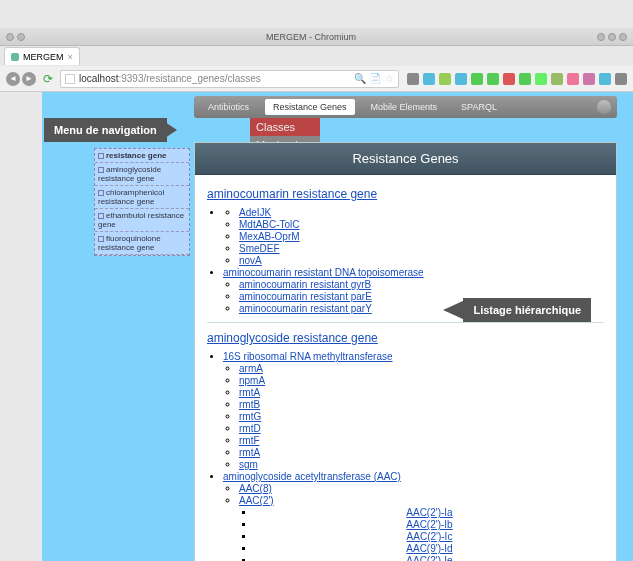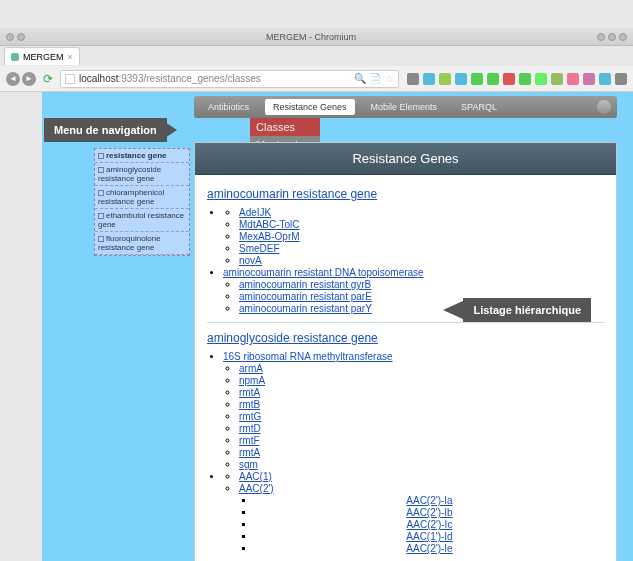--- a/index.html
+++ b/index.html
@@ -171,27 +171,27 @@
               <li><a href="#">armA</a></li>
               <li><a href="#">npmA</a></li>
               <li><a href="#">rmtA</a></li>
               <li><a href="#">rmtB</a></li>
               <li><a href="#">rmtG</a></li>
               <li><a href="#">rmtD</a></li>
               <li><a href="#">rmtF</a></li>
               <li><a href="#">rmtA</a></li>
               <li><a href="#">sgm</a></li>
             </ul></li>
-          <li><ul>
-              <li><a href="#">AAC(1)</a></li>
+          <li><a href="#">aminoglycoside acetyltransferase (AAC)</a><ul>
+              <li><a href="#">AAC(8)</a></li>
               <li><a href="#">AAC(2')</a><ul>
                   <li><a href="#">AAC(2')-Ia</a></li>
                   <li><a href="#">AAC(2')-Ib</a></li>
                   <li><a href="#">AAC(2')-Ic</a></li>
-                  <li><a href="#">AAC(1')-Id</a></li>
+                  <li><a href="#">AAC(9')-Id</a></li>
                   <li><a href="#">AAC(2')-Ie</a></li>
                 </ul></li>
             </ul></li>
         </ul>
       </div>
   </div>
 
   <div class="corner-icon"></div>
 </div>
 

